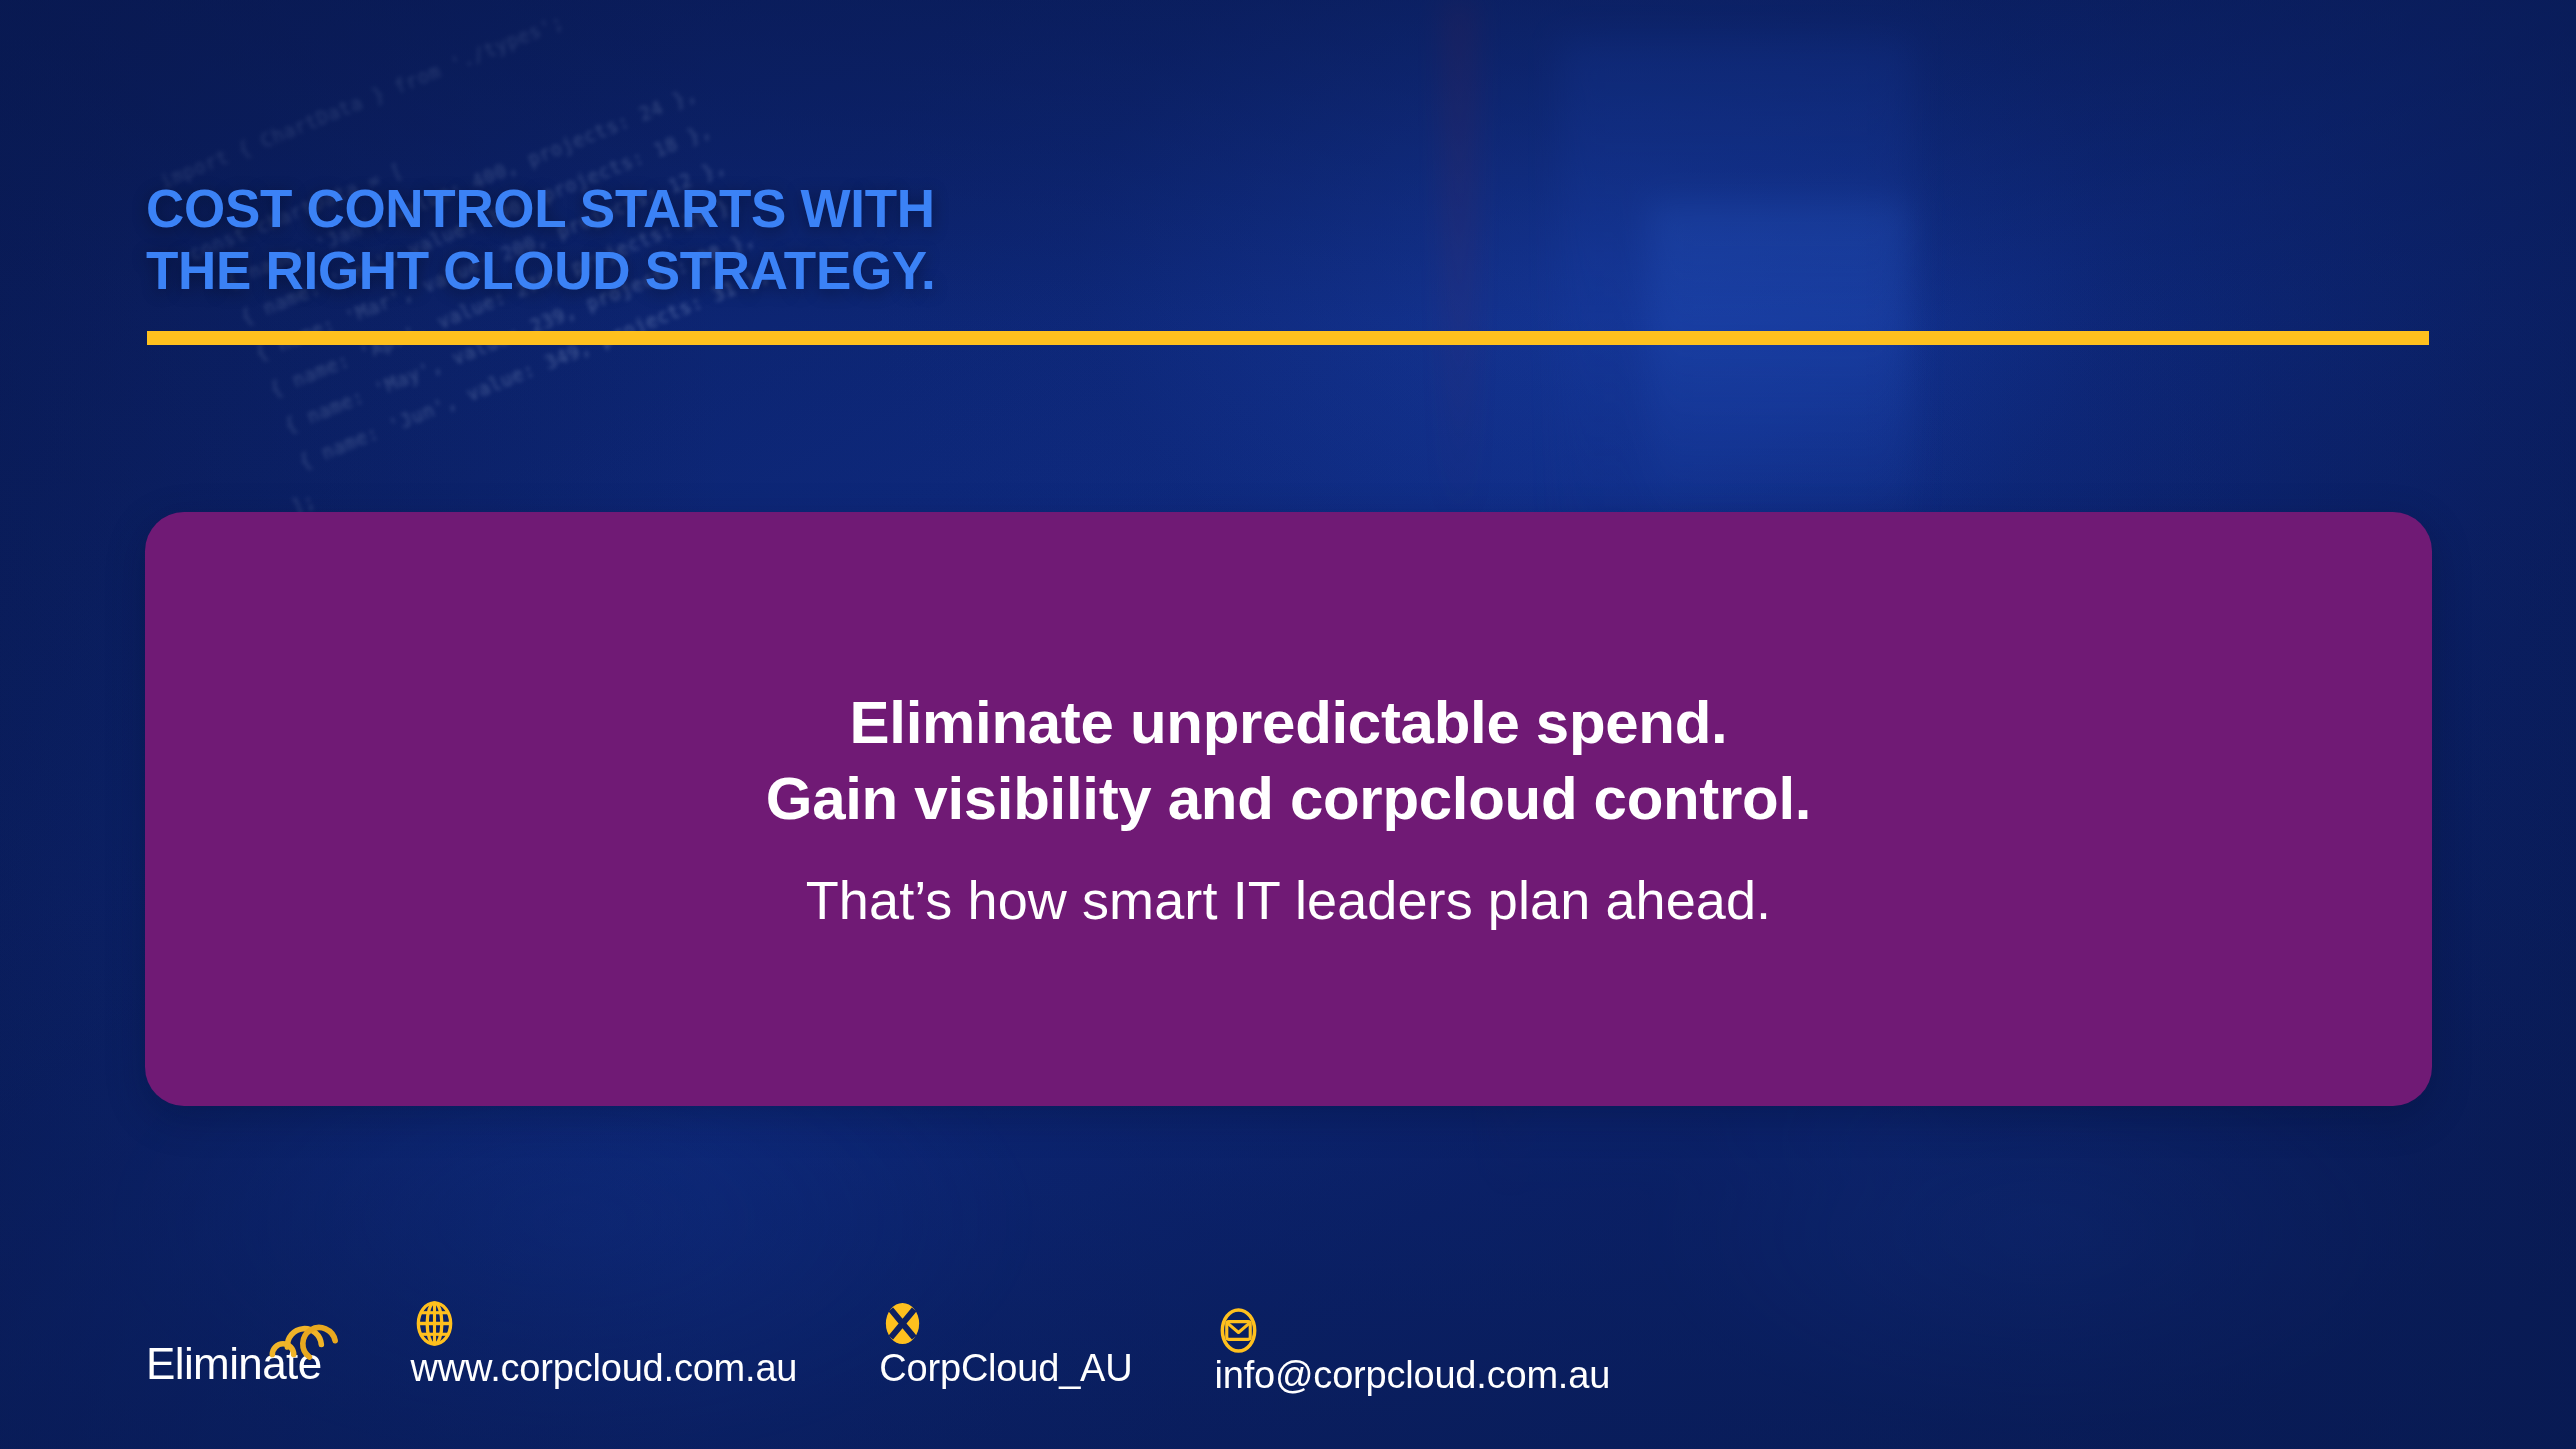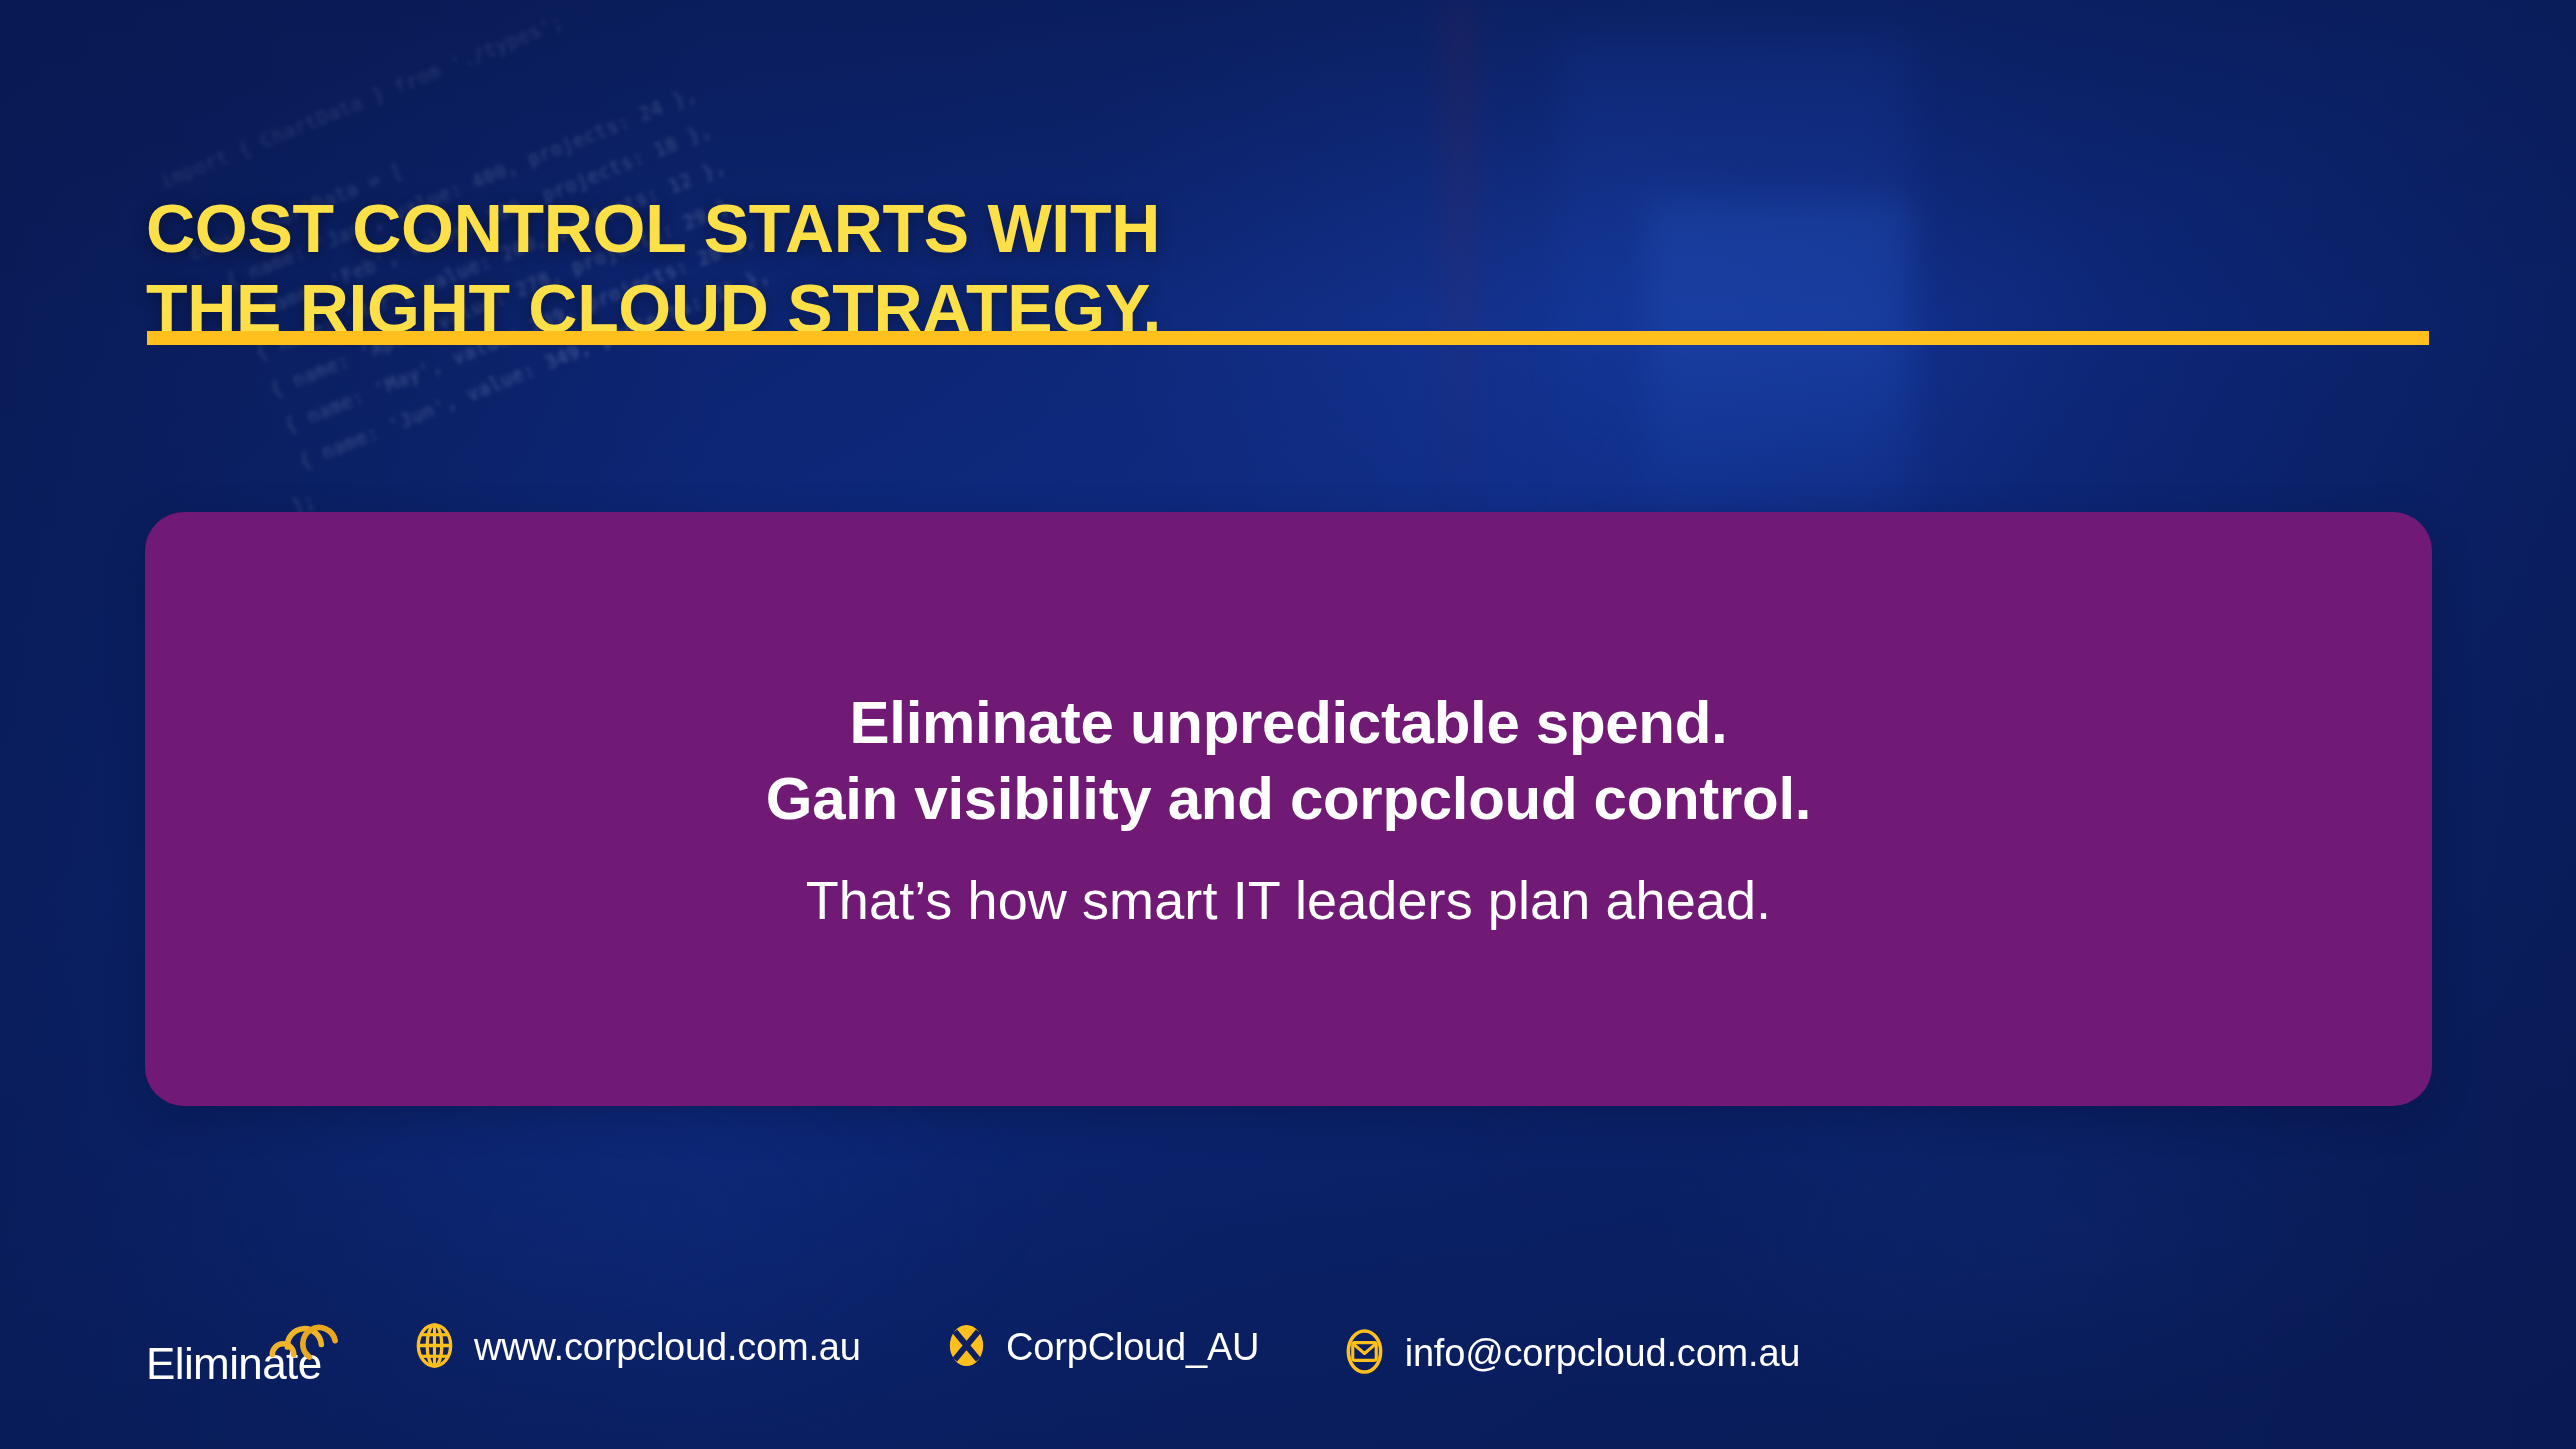--- a/index.html
+++ b/index.html
@@ -71,22 +71,22 @@
     background:
       linear-gradient(180deg, rgba(8,24,78,0.55) 0%, rgba(8,24,78,0.05) 22%, rgba(8,24,78,0.10) 62%, rgba(8,26,82,0.62) 100%),
       linear-gradient(90deg, rgba(8,24,78,0.62) 0%, rgba(8,24,78,0.0) 28%, rgba(8,24,78,0.0) 72%, rgba(8,24,78,0.55) 100%);
   }
 
   
   .headline {
     position: absolute;
     left: 146px;
     top: 142px;
-    color: #fde047;
-    font-size: 68px;
+    color: #3b82f6;
+    font-size: 53px;
     font-weight: bold;
     line-height: 1.18;
     letter-spacing: -0.3px;
     text-shadow: 0 2.5px 16.4px rgba(0,0,0,0.38);
   }
   .headline .hl-line { display: block; white-space: nowrap; }
 
   .gold-rule {
     position: absolute;
     left: 147px;
@@ -159,22 +159,23 @@
     position: absolute;
     right: -22.6px;
     top: 0px;
     width: 78px;
     height: 54px;
   }
 
   .contacts { display: flex; align-items: center; }
   .contact {
     display: flex;
-    align-items: flex-end;
+    align-items: flex-start;
     margin-right: 82px;
+    flex-direction: column;
   }
   .contact:last-child { margin-right: 0; margin-top: 13px; }
   .contact .ic {
     width: 47px; height: 47px;
     margin-right: 16.4px;
     flex: 0 0 auto;
     display: block;
   }
   .contact .txt {
     color: #ffffff;

